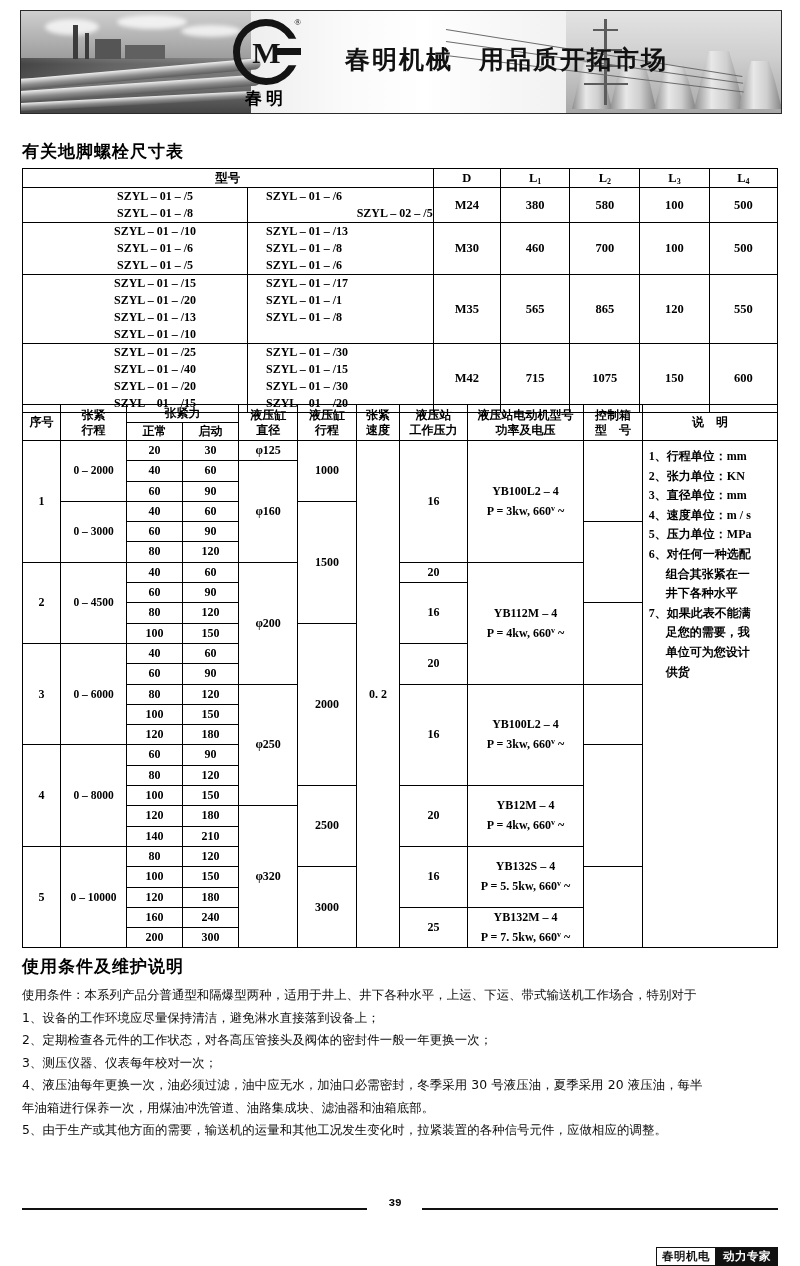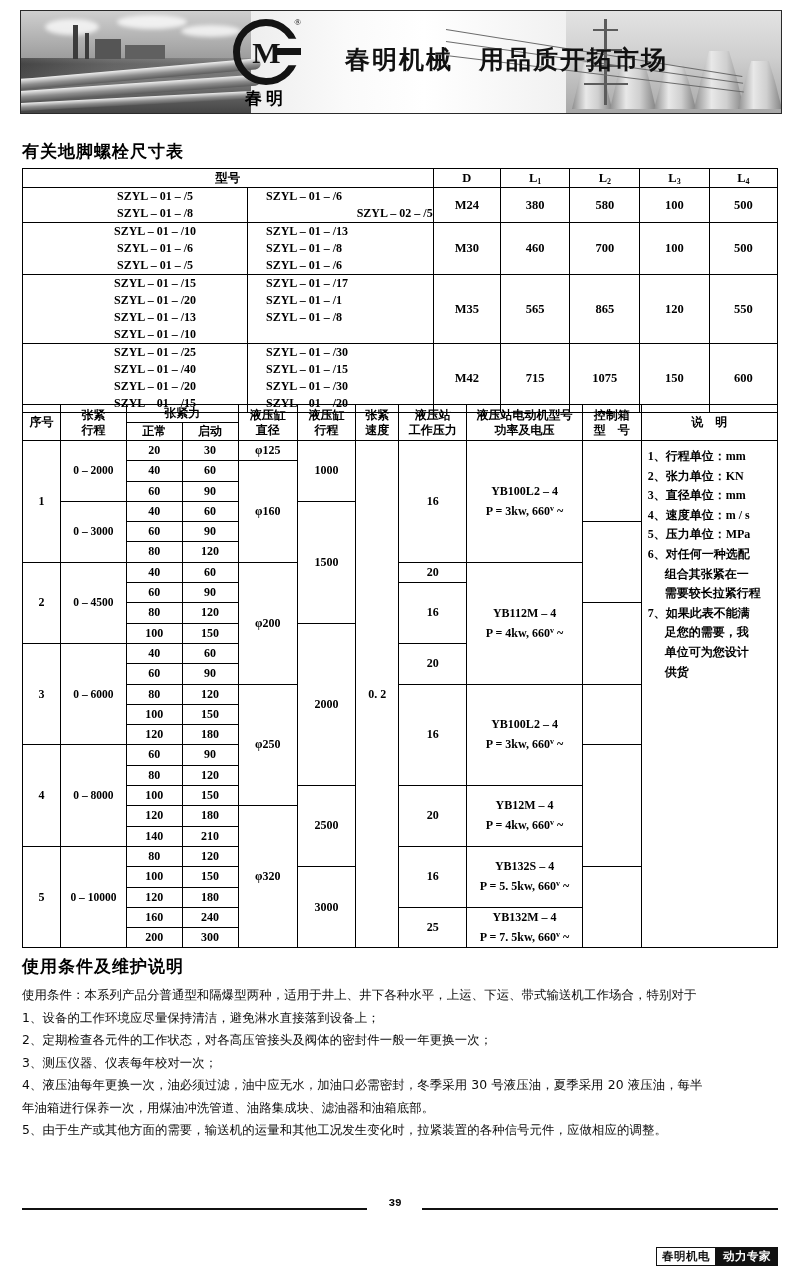--- a/index.html
+++ b/index.html
@@ -301,21 +301,21 @@
           </td>
           <td rowspan="4"></td>
           <td rowspan="25" class="notes">
             <div class="ln">1、行程单位：mm</div>
             <div class="ln">2、张力单位：KN</div>
             <div class="ln">3、直径单位：mm</div>
             <div class="ln">4、速度单位：m / s</div>
             <div class="ln">5、压力单位：MPa</div>
             <div class="ln">6、对任何一种选配</div>
             <div class="ln ind">组合其张紧在一</div>
-            <div class="ln ind">需要较长拉紧行程</div>
+            <div class="ln ind">井下各种水平</div>
             <div class="ln">7、如果此表不能满</div>
             <div class="ln ind">足您的需要，我</div>
             <div class="ln ind">单位可为您设计</div>
             <div class="ln ind">供货</div>
           </td>
         </tr>
         <tr>
           <td>40</td>
           <td>60</td>
           <td rowspan="5">φ160</td>

